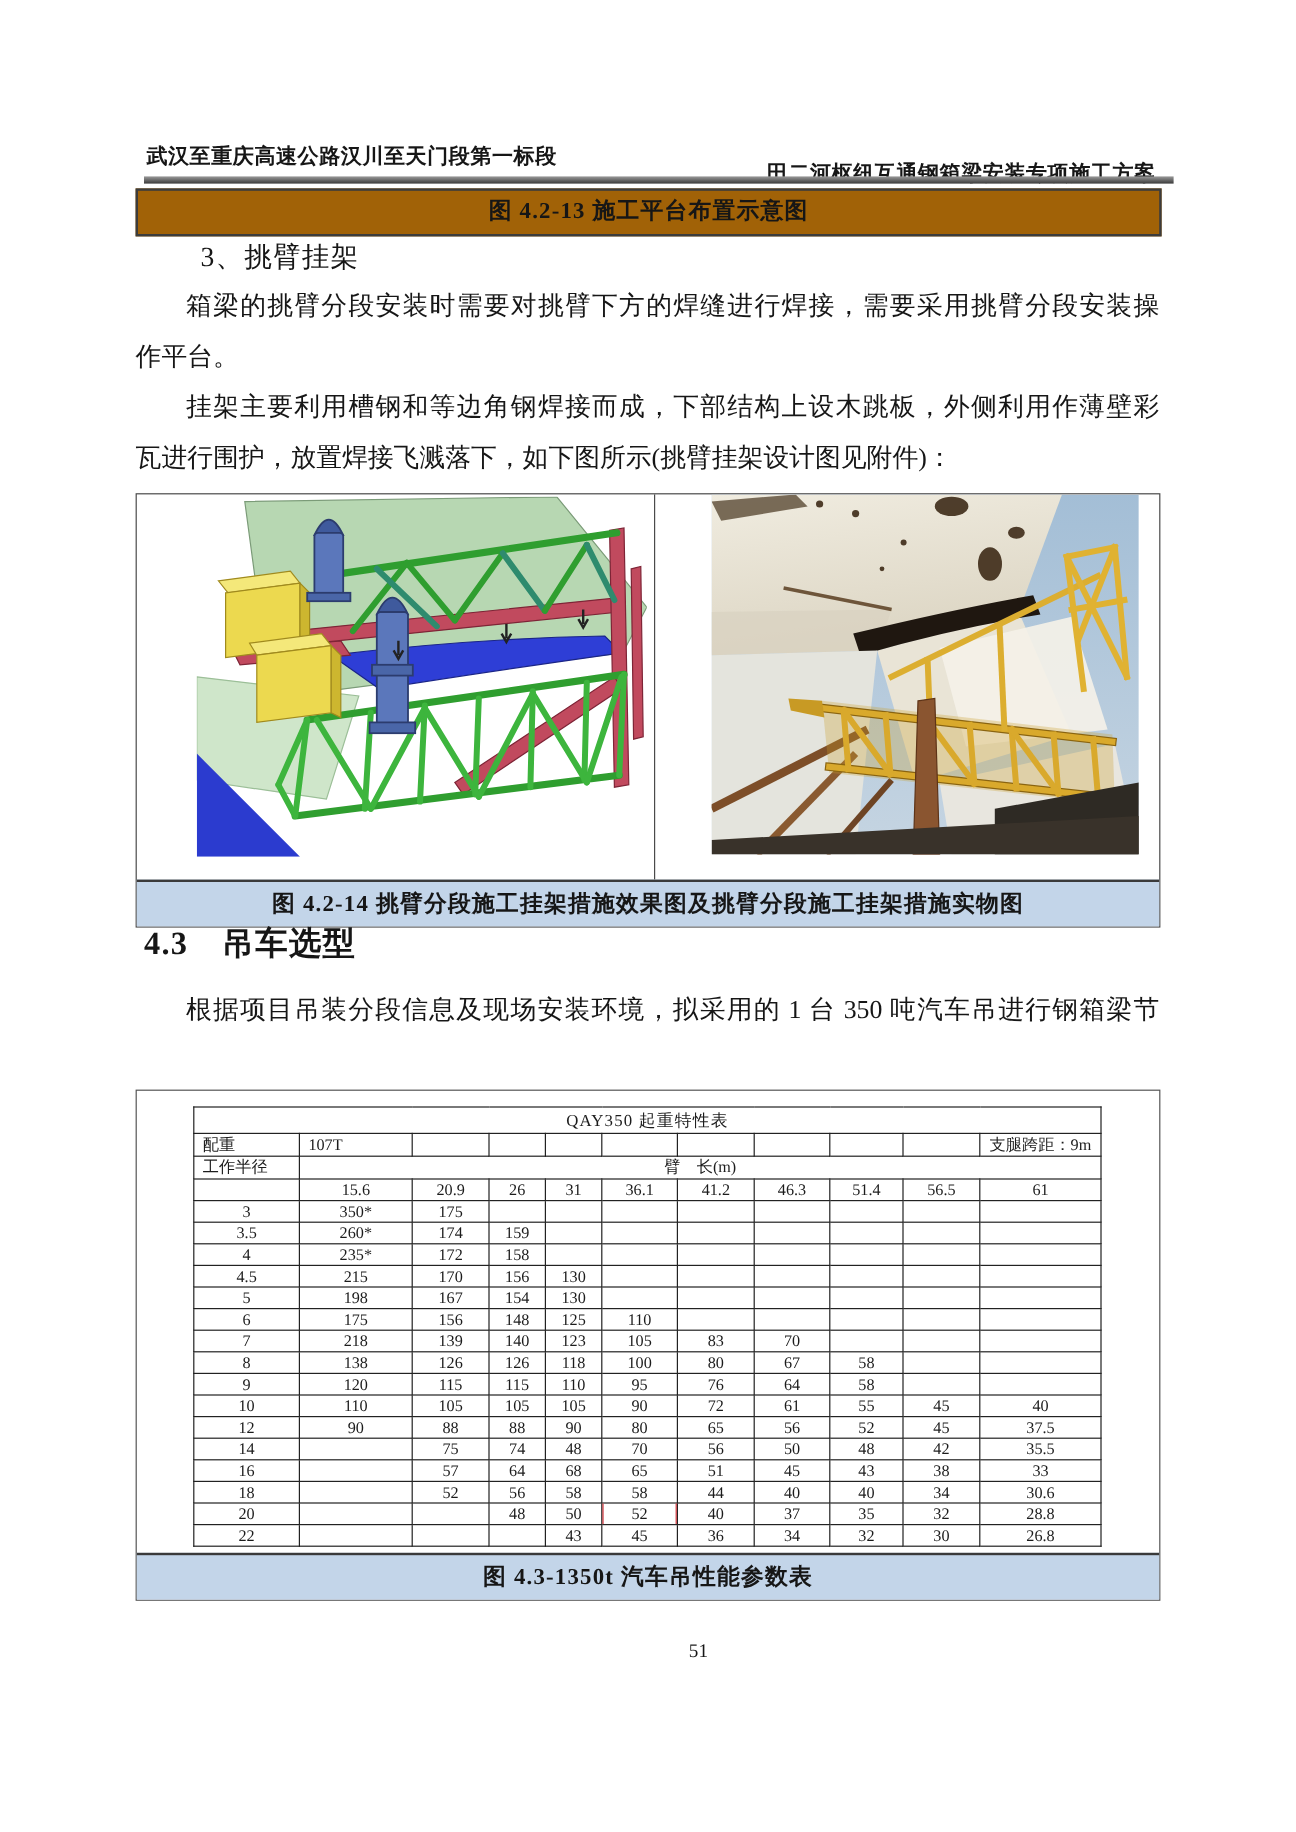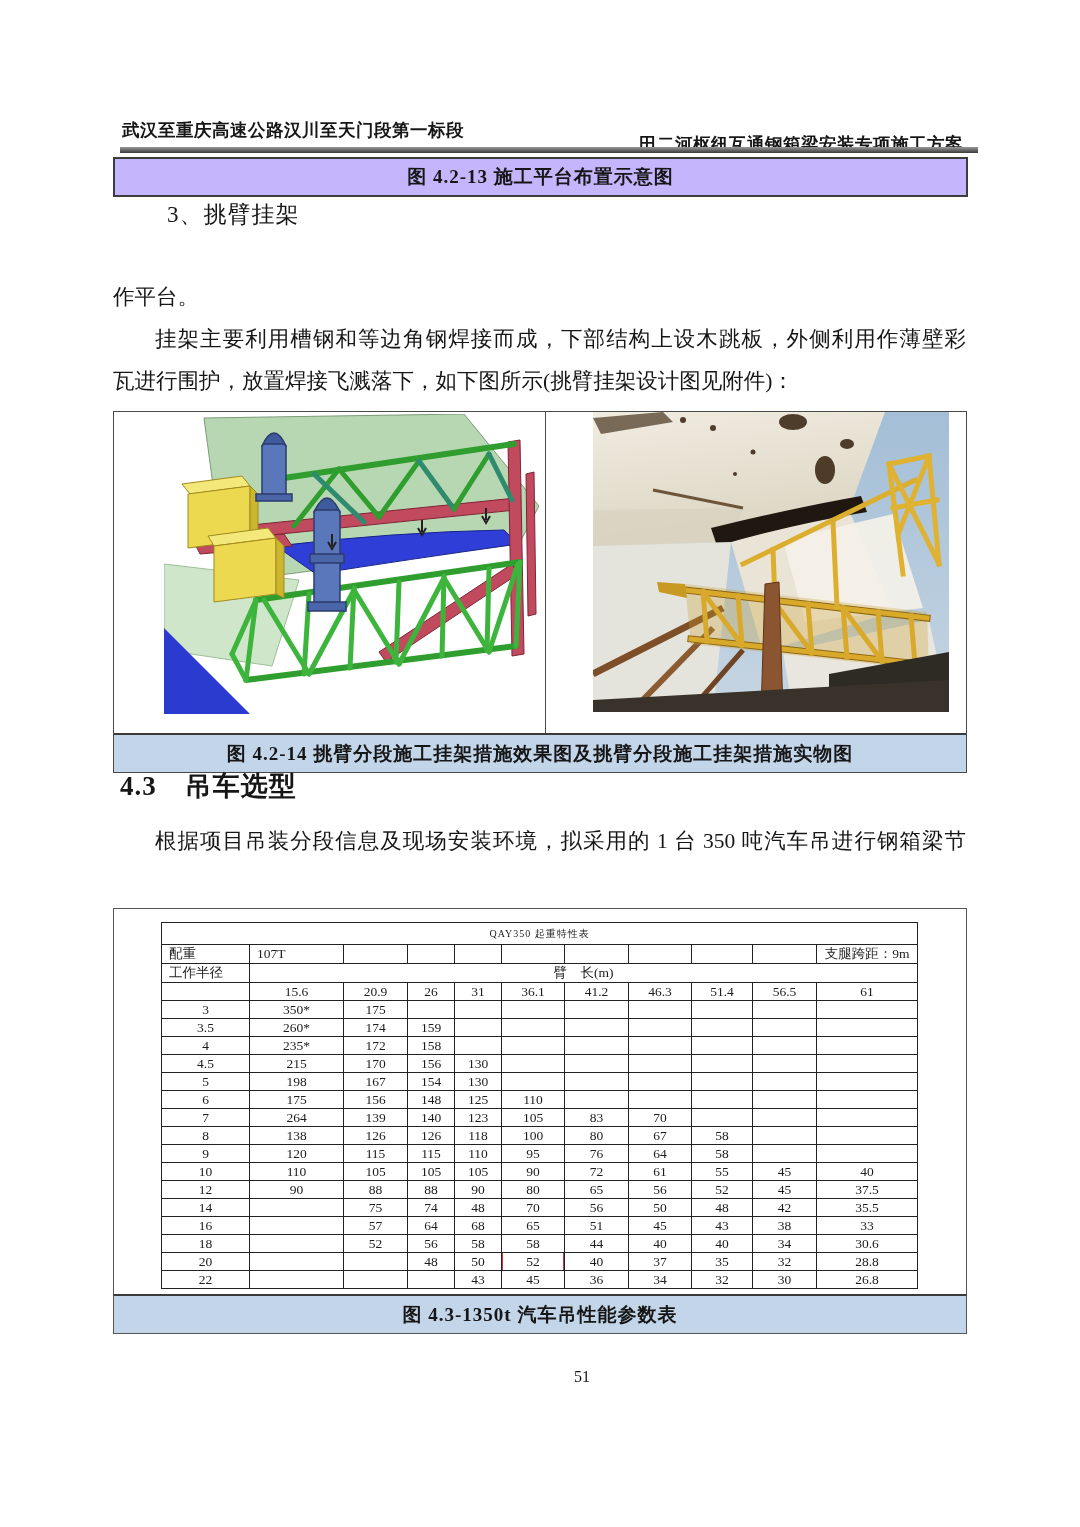--- a/index.html
+++ b/index.html
@@ -4,21 +4,21 @@
 <style>
   html,body{margin:0;padding:0;background:#ffffff;}
   .page{position:relative;width:1080px;height:1527px;background:#fff;overflow:hidden;
         font-family:"Liberation Serif","DejaVu Serif",serif;color:#161616;}
   
   .doc-header-left{position:absolute;left:122px;top:118px;font-size:17.5px;font-weight:bold;letter-spacing:.5px;}
   .doc-header-right{position:absolute;right:117px;top:132px;font-size:17.5px;font-weight:bold;letter-spacing:.5px;}
   .header-rule{position:absolute;left:120px;top:147px;width:858px;height:6px;
                background:linear-gradient(#9a9a9a,#3a3a3a);}
   
-  .banner{position:absolute;left:113px;width:851px;height:36px;background:#c4b5fd;
+  .banner{position:absolute;left:113px;width:851px;height:36px;background:#a16207;
           border:2px solid #3c3c3c;text-align:center;line-height:36px;
           font-size:19px;font-weight:bold;letter-spacing:1px;}
   .caption-bar{position:absolute;left:0;right:0;bottom:0;height:37px;background:#c3d5e9;
                border-top:2px solid #3a3a3a;text-align:center;line-height:37px;
                font-size:19px;font-weight:bold;letter-spacing:1px;}
   
   .sub-heading{position:absolute;left:167px;top:199px;font-size:23px;letter-spacing:1px;}
   .body-line{position:absolute;left:113px;width:853px;font-size:21.5px;line-height:30px;white-space:pre-wrap;}
   .fill{text-align:justify;text-align-last:justify;}
   .ind{text-indent:42px;}
@@ -27,40 +27,41 @@
   .figure-box{position:absolute;left:113px;top:411px;width:852px;height:360px;border:1.5px solid #4a4a4a;}
   .fig-row{position:absolute;left:0;top:0;right:0;height:321px;display:flex;}
   .fig-cell-left{width:432px;height:100%;border-right:1.5px solid #4a4a4a;box-sizing:border-box;overflow:hidden;}
   .fig-cell-right{flex:1;height:100%;overflow:hidden;}
   
   .table-box{position:absolute;left:113px;top:908px;width:852px;height:424px;border:1.5px solid #555;}
   table.cap{position:absolute;left:47px;top:13px;border-collapse:collapse;table-layout:fixed;width:757px;
             font-size:13.5px;color:#1c1c1c;}
   table.cap td{border:1.5px solid #222;height:17px;padding:0 2px;text-align:center;
                overflow:hidden;white-space:nowrap;}
-  table.cap tr.title-row td{height:21px;font-size:10px;letter-spacing:1px;}
+  table.cap tr.title-row td{height:21px;font-size:14px;letter-spacing:1px;}
   table.cap td.tl{text-align:left;padding-left:7px;}
   table.cap td.hl{position:relative;}
   table.cap td.hl::after{content:"";position:absolute;left:-1px;top:-3px;right:-1px;bottom:-3px;
               border:2.5px solid #cf3339;pointer-events:none;}
   .page-number{position:absolute;left:582px;top:1368px;transform:translateX(-50%);font-size:16px;}
 </style>
 </head>
 <body>
 
 <div class="page">
 
   <div class="doc-header-left">武汉至重庆高速公路汉川至天门段第一标段</div>
   <div class="doc-header-right">田二河枢纽互通钢箱梁安装专项施工方案</div>
   <div class="header-rule"></div>
 
   <div class="banner" style="top:157px">图 4.2-13 施工平台布置示意图</div>
 
   <div class="sub-heading">3、挑臂挂架</div>
 
+  <div class="body-line fill ind" style="top:240px">箱梁的挑臂分段安装时需要对挑臂下方的焊缝进行焊接，需要采用挑臂分段安装操</div>
   <div class="body-line" style="top:282px">作平台。</div>
   <div class="body-line fill ind" style="top:324px">挂架主要利用槽钢和等边角钢焊接而成，下部结构上设木跳板，外侧利用作薄壁彩</div>
   <div class="body-line" style="top:366px">瓦进行围护，放置焊接飞溅落下，如下图所示(挑臂挂架设计图见附件)：</div>
 
   <div class="figure-box">
     <div class="fig-row">
       <div class="fig-cell-left">
         <svg width="375" height="300" viewBox="0 0 375 300" style="margin:2px 0 0 50px">
 
           <polygon points="40,4 300,0 375,92 355,130 62,168" fill="#b7d7b2" stroke="#7b9b78" stroke-width="1"></polygon>
@@ -337,21 +338,21 @@
             <td>125</td>
             <td>110</td>
             <td></td>
             <td></td>
             <td></td>
             <td></td>
             <td></td>
           </tr>
           <tr>
             <td>7</td>
-            <td>264</td>
+            <td>218</td>
             <td>139</td>
             <td>140</td>
             <td>123</td>
             <td>105</td>
             <td>83</td>
             <td>70</td>
             <td></td>
             <td></td>
             <td></td>
           </tr>

